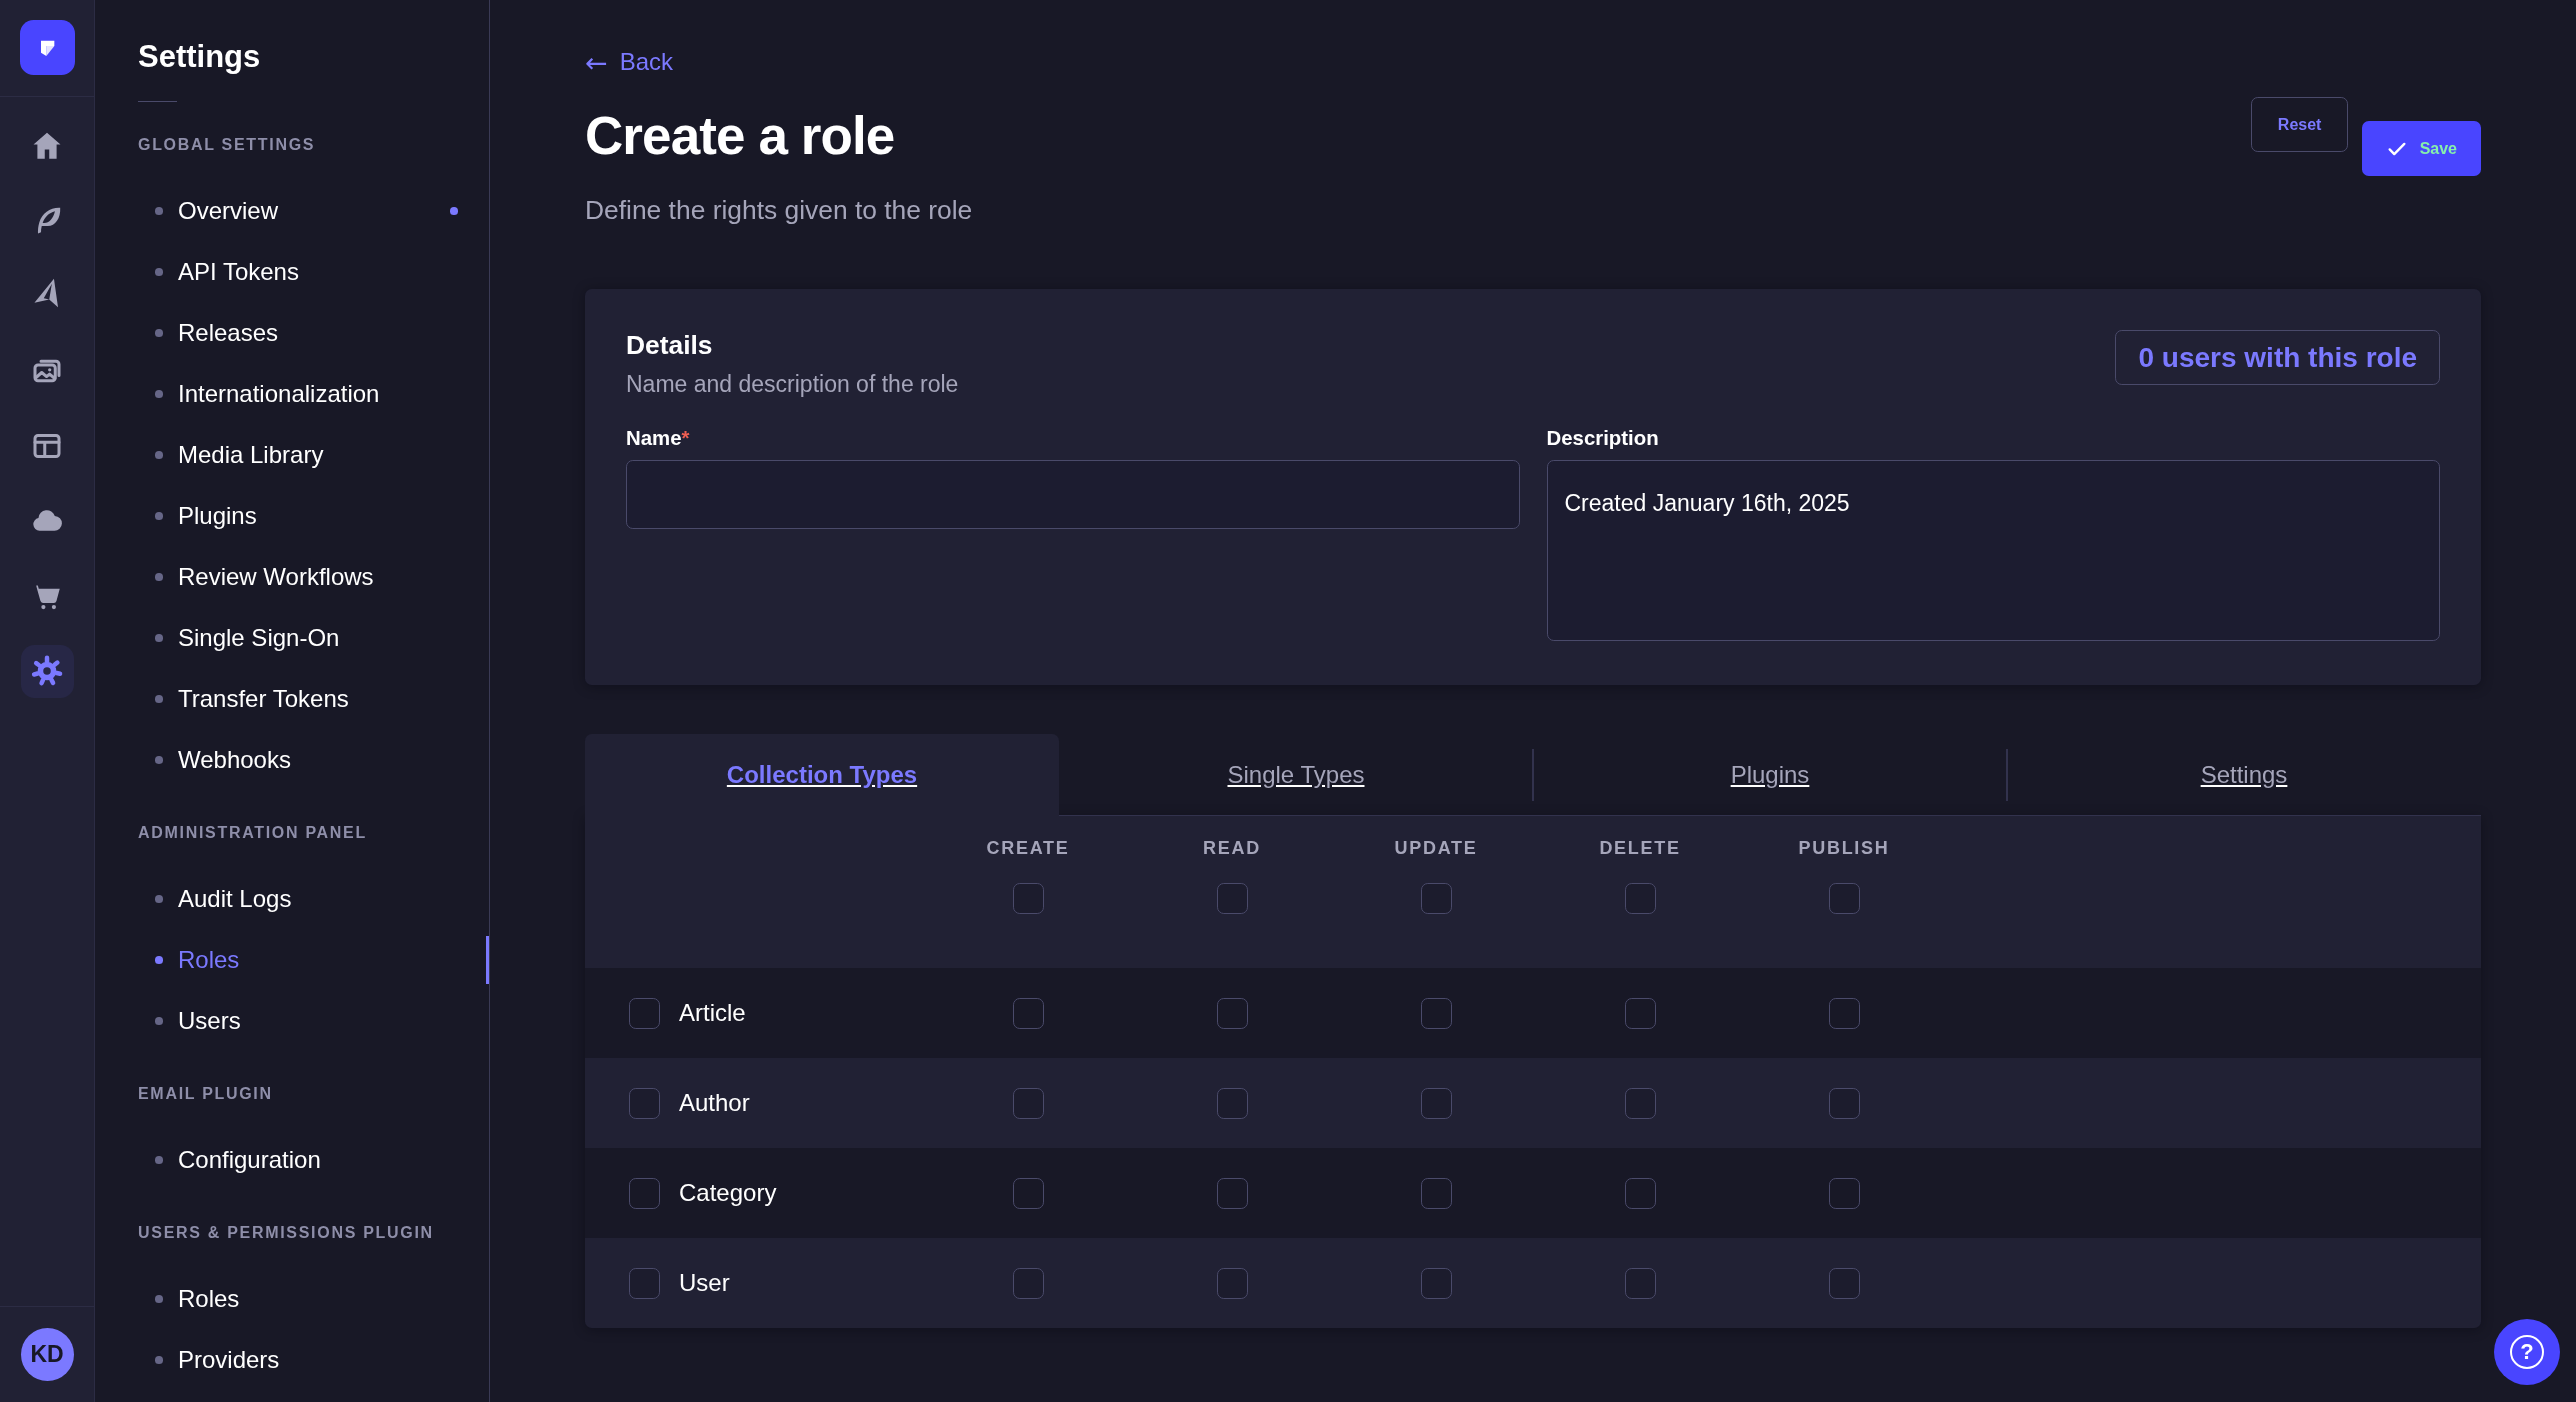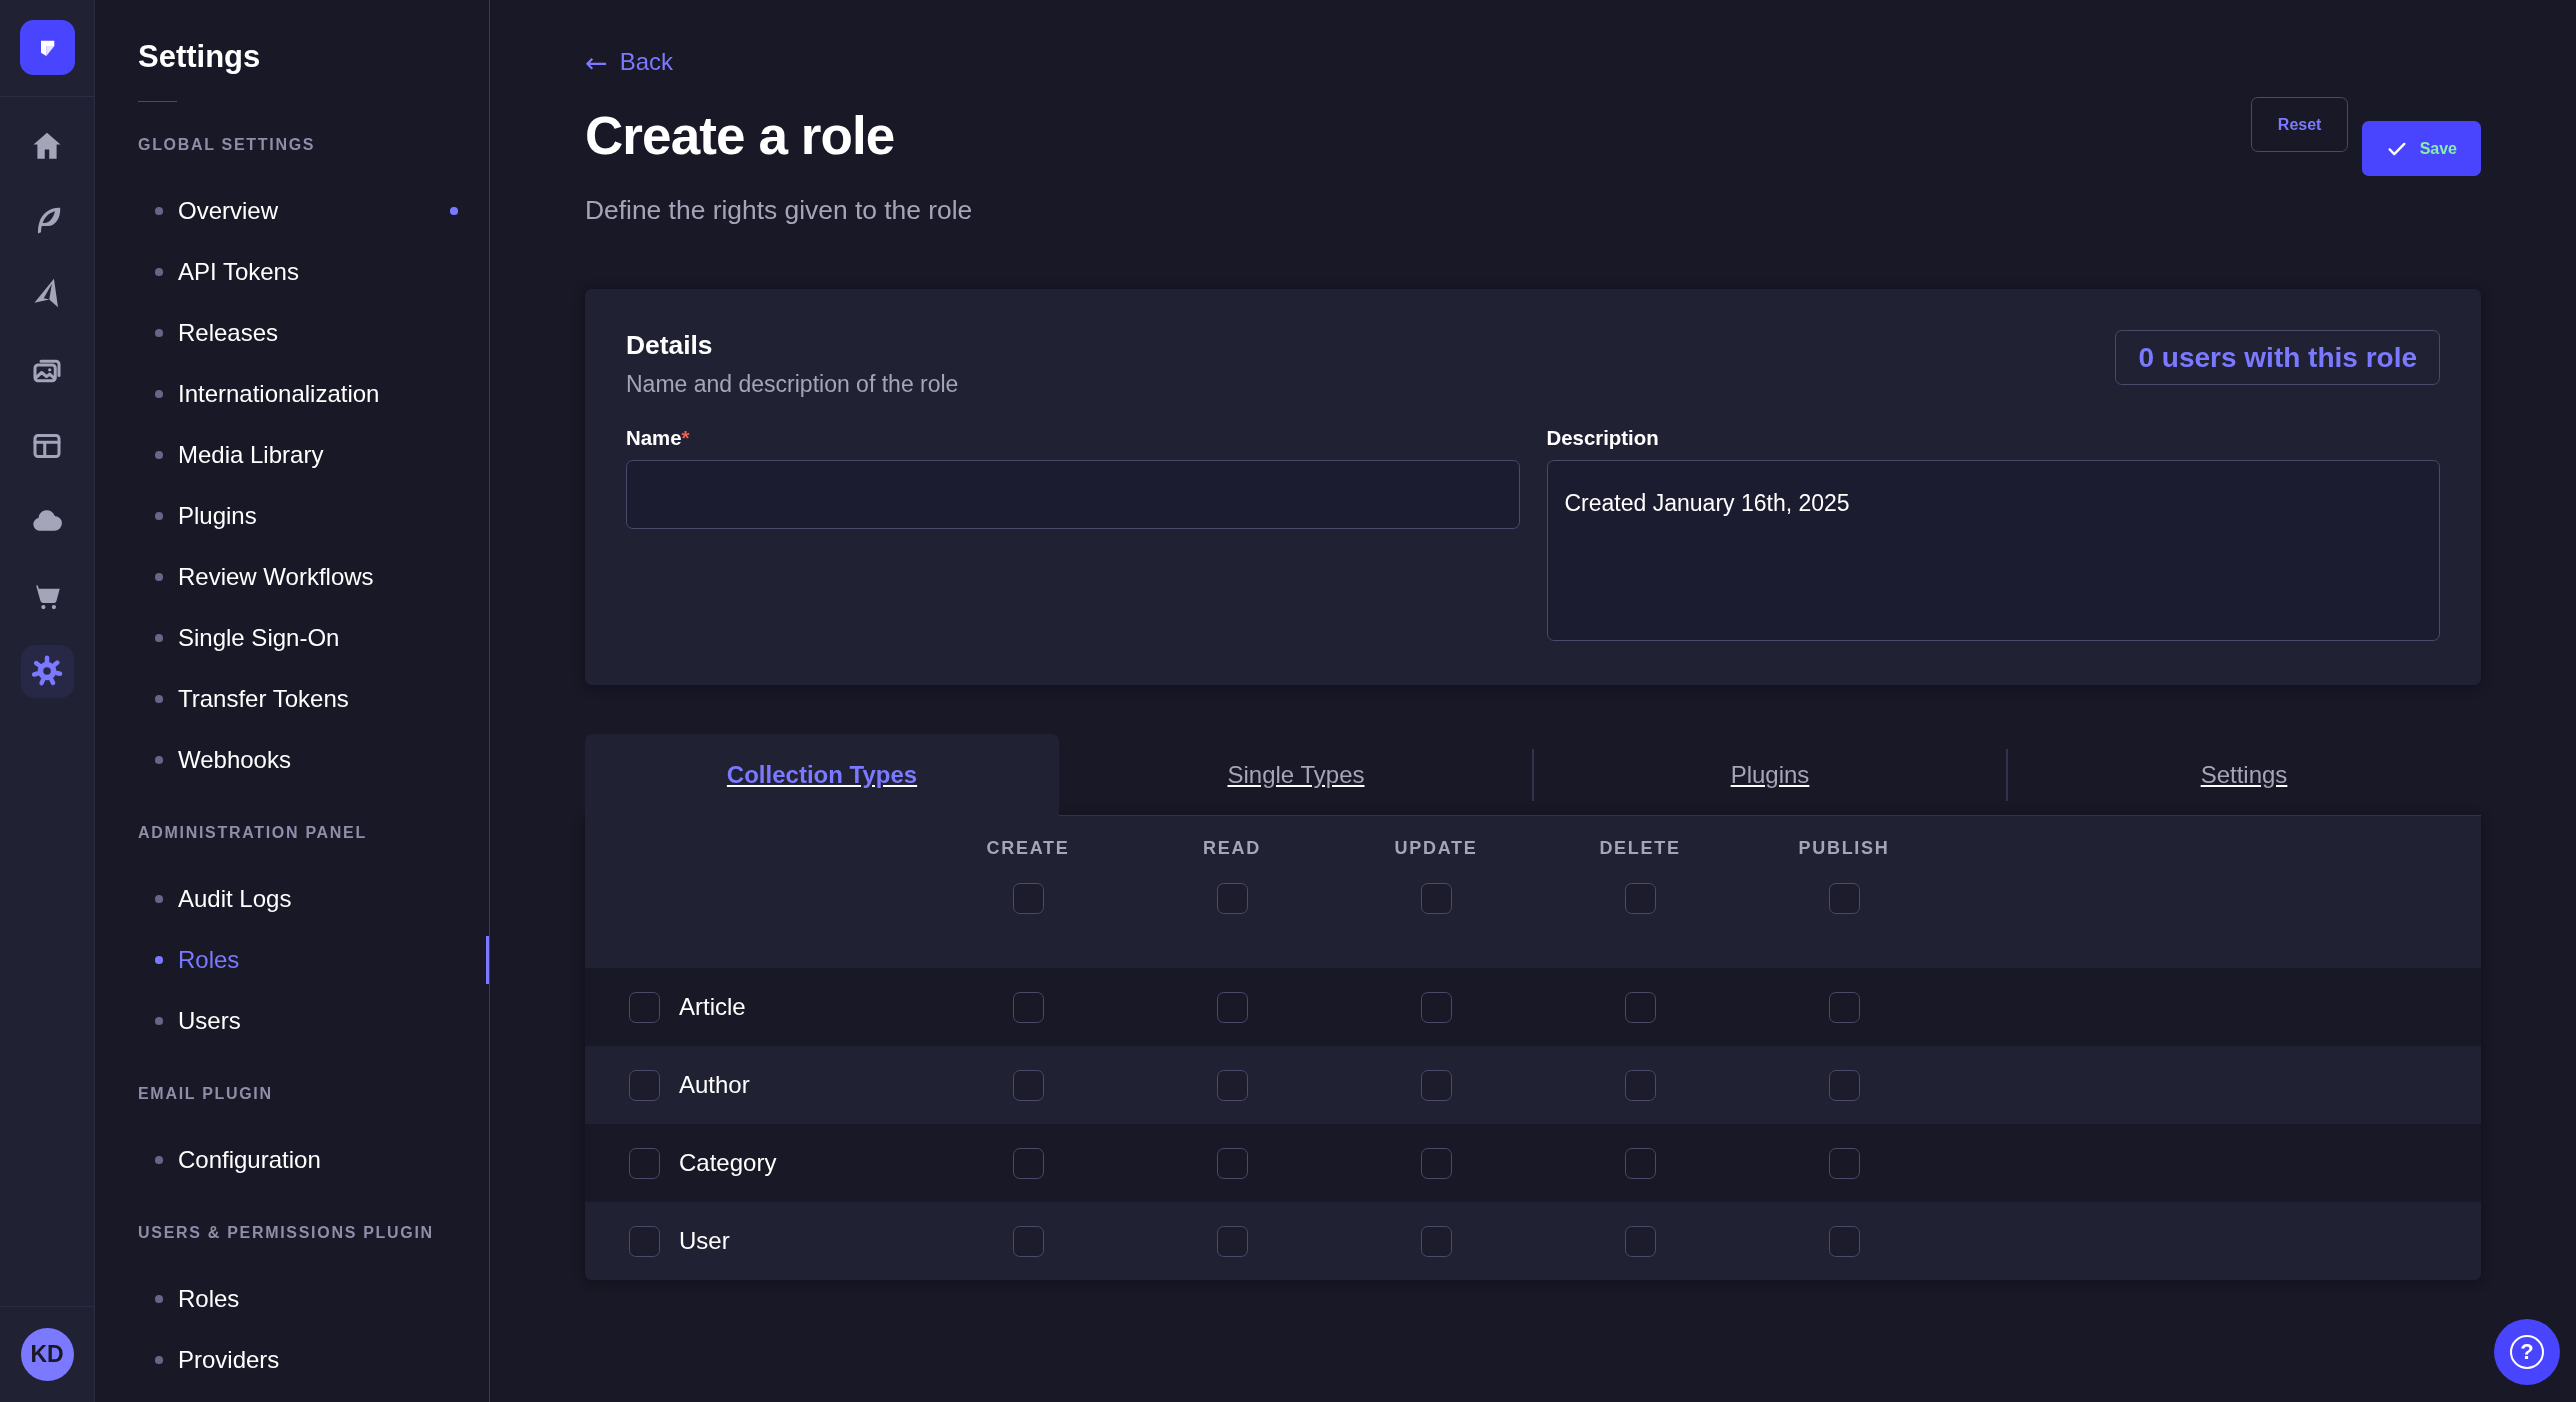--- a/index.html
+++ b/index.html
@@ -104,21 +104,21 @@
     background:#212134; border-bottom:none; color:#7b79ff; border-radius:6.8px 6.8px 0 0; font-weight:bold;
   }
   .tab:not(.active) + .tab:not(.active)::before {
     content:""; position:absolute; left:-0.9px; top:18%; height:64%; width:1.7px; background:#32324d;
   }
   .perm-table { background:#212134; border-radius:0 0 6.8px 6.8px; overflow:hidden;
     box-shadow:0 1.7px 12px rgba(3,3,12,.35); }
   .perm-header { display:grid; grid-template-columns:341px repeat(5,204px); height:152px; padding-top:22px; }
   .perm-header .col { display:flex; flex-direction:column; align-items:center; gap:24px; }
   .col-label { font-size:18px; font-weight:bold; letter-spacing:1.7px; color:#a5a5ba; }
-  .perm-row { display:grid; grid-template-columns:341px repeat(5,204px); height:78px; align-items:center; }
+  .perm-row { display:grid; grid-template-columns:341px repeat(5,204px); height:90px; align-items:center; }
   .perm-row.dark { background:#181826; }
   .row-label-cell { display:flex; align-items:center; padding-left:44px; gap:19px; font-size:24px; }
   .cb-cell { display:flex; justify-content:center; }
   .checkbox {
     width:31px; height:31px; border:1.7px solid #4a4a6a; border-radius:6.8px;
     background:rgba(24,24,38,.5); cursor:pointer; flex-shrink:0; display:inline-block;
   }
   
   .help-fab {
     position:fixed; right:16px; bottom:17px; width:66px; height:66px; border-radius:50%;

